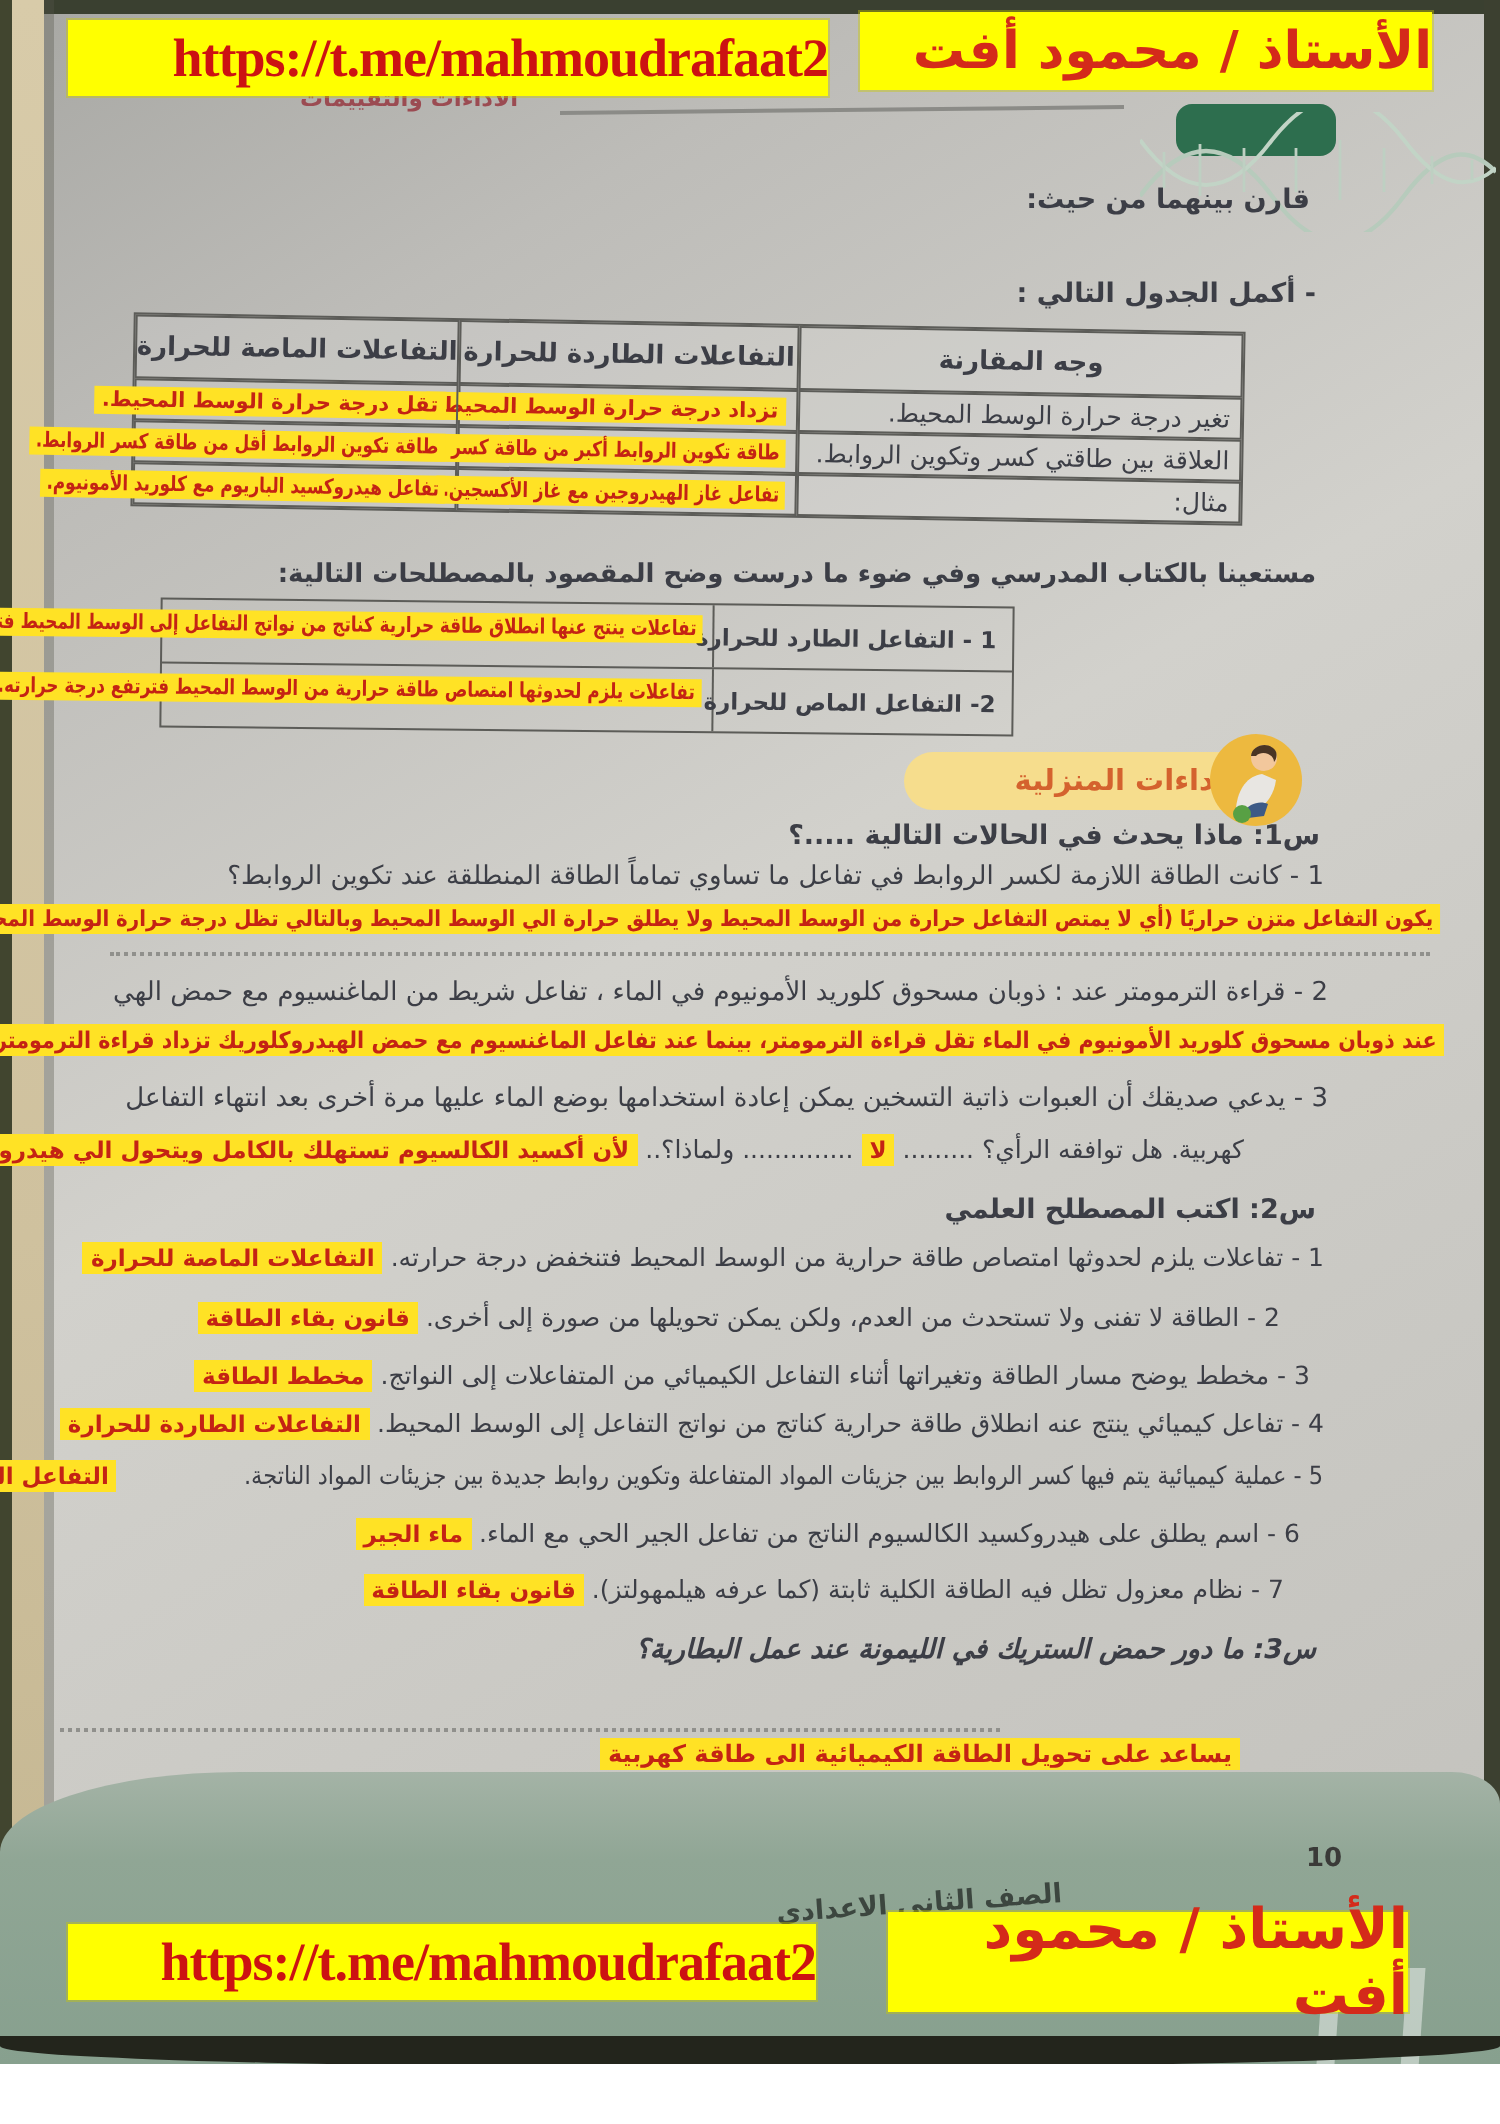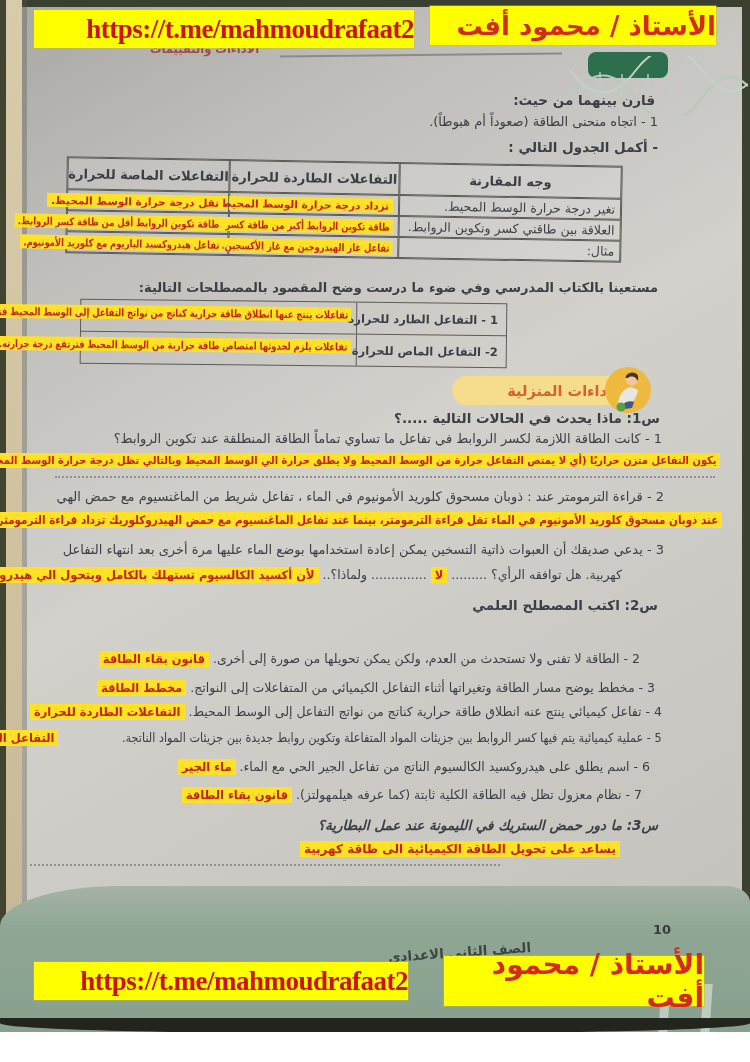--- a/index.html
+++ b/index.html
@@ -94,21 +94,20 @@
         <line x1="146" y1="22" x2="146" y2="36"></line>
           <line x1="166" y1="24" x2="166" y2="34"></line>
       </g>
     </svg>
 
     <div class="tab-title">الأداءات والتقييمات</div>
     <div class="tab-line"></div>
 
     <div class="pline bold" style="right:95px;top:92px;font-size:13.5px;">قارن بينهما من حيث:</div>
     <div class="pline" style="left:72px;right:92px;top:114px;display:flex;justify-content:space-between;">
-      <span>1 - اتجاه منحنى الطاقة (صعوداً أم هبوطاً).</span>
     </div>
     <div class="pline bold" style="right:92px;top:139px;font-size:13.5px;">- أكمل الجدول التالي :</div>
 
     <div class="cmp-table">
       <div class="cmp-row">
         <div class="cmp-cell cmp-head">وجه المقارنة</div>
         <div class="cmp-cell cmp-head">التفاعلات الطاردة للحرارة</div>
         <div class="cmp-cell cmp-head">التفاعلات الماصة للحرارة</div>
       </div>
       <div class="cmp-row">
@@ -175,20 +174,24 @@
     <div class="pline" style="right:86px;top:542px;">3 - يدعي صديقك أن العبوات ذاتية التسخين يمكن إعادة استخدامها بوضع الماء عليها مرة أخرى بعد انتهاء التفاعل</div>
     <div class="pline" style="right:128px;top:567px;font-size:12.5px;">
       <span>كهربية. هل توافقه الرأي؟ .........</span>
       <span class="hl" style="font-size:11.5px;">لا</span>
       <span>.............. ولماذا؟..</span>
       <span class="hl" style="font-size:11.5px;">لأن أكسيد الكالسيوم تستهلك بالكامل ويتحول الي هيدروكسيد كالسيوم</span>
     </div>
 
     <div class="pline bold" style="right:92px;top:597px;font-size:13.5px;">س2: اكتب المصطلح العلمي</div>
 
+    <div class="pline" style="right:88px;top:621px;font-size:12.5px;">
+      <span>1 - تفاعلات يلزم لحدوثها امتصاص طاقة حرارية من الوسط المحيط فتنخفض درجة حرارته.</span>
+      <span class="hl" style="font-size:11.5px;">التفاعلات الماصة للحرارة</span>
+    </div>
     <div class="pline" style="right:110px;top:651px;font-size:12.5px;">
       <span>2 - الطاقة لا تفنى ولا تستحدث من العدم، ولكن يمكن تحويلها من صورة إلى أخرى.</span>
       <span class="hl" style="font-size:11.5px;">قانون بقاء الطاقة</span>
     </div>
     <div class="pline" style="right:95px;top:680px;font-size:12.5px;">
       <span>3 - مخطط يوضح مسار الطاقة وتغيراتها أثناء التفاعل الكيميائي من المتفاعلات إلى النواتج.</span>
       <span class="hl" style="font-size:11.5px;">مخطط الطاقة</span>
     </div>
     <div class="pline" style="right:88px;top:704px;font-size:12.5px;">
       <span>4 - تفاعل كيميائي ينتج عنه انطلاق طاقة حرارية كناتج من نواتج التفاعل إلى الوسط المحيط.</span>
@@ -201,21 +204,21 @@
     <div class="pline" style="right:100px;top:759px;font-size:12.5px;">
       <span>6 - اسم يطلق على هيدروكسيد الكالسيوم الناتج من تفاعل الجير الحي مع الماء.</span>
       <span class="hl" style="font-size:11.5px;margin-left:44px;">ماء الجير</span>
     </div>
     <div class="pline" style="right:108px;top:787px;font-size:12.5px;">
       <span>7 - نظام معزول تظل فيه الطاقة الكلية ثابتة (كما عرفه هيلمهولتز).</span>
       <span class="hl" style="font-size:11.5px;">قانون بقاء الطاقة</span>
     </div>
 
     <div class="pline bold" style="right:92px;top:817px;font-size:13.5px;font-style:italic;">س3: ما دور حمض الستريك في الليمونة عند عمل البطارية؟</div>
-    <div class="pline" style="right:130px;top:841px;"><span class="hl" style="font-size:12px;">يساعد على تحويل الطاقة الكيميائية الى طاقة كهربية</span></div>
+    <div class="pline" style="right:130px;top:869px;"><span class="hl" style="font-size:12px;">يساعد على تحويل الطاقة الكيميائية الى طاقة كهربية</span></div>
     <div class="dots" style="left:30px;top:864px;width:470px;"></div>
 
     <div class="page-num">10</div>
     <div class="grade">الصف الثاني الاعدادي</div>
 
     <div class="banner z2" style="left:34px;top:10px;width:380px;height:38px;">
       <span class="banner-url">https://t.me/mahmoudrafaat2</span>
     </div>
     <div class="banner z2" style="left:430px;top:6px;width:286px;height:39px;">
       <span class="banner-ar">الأستاذ / محمود أفت</span>

